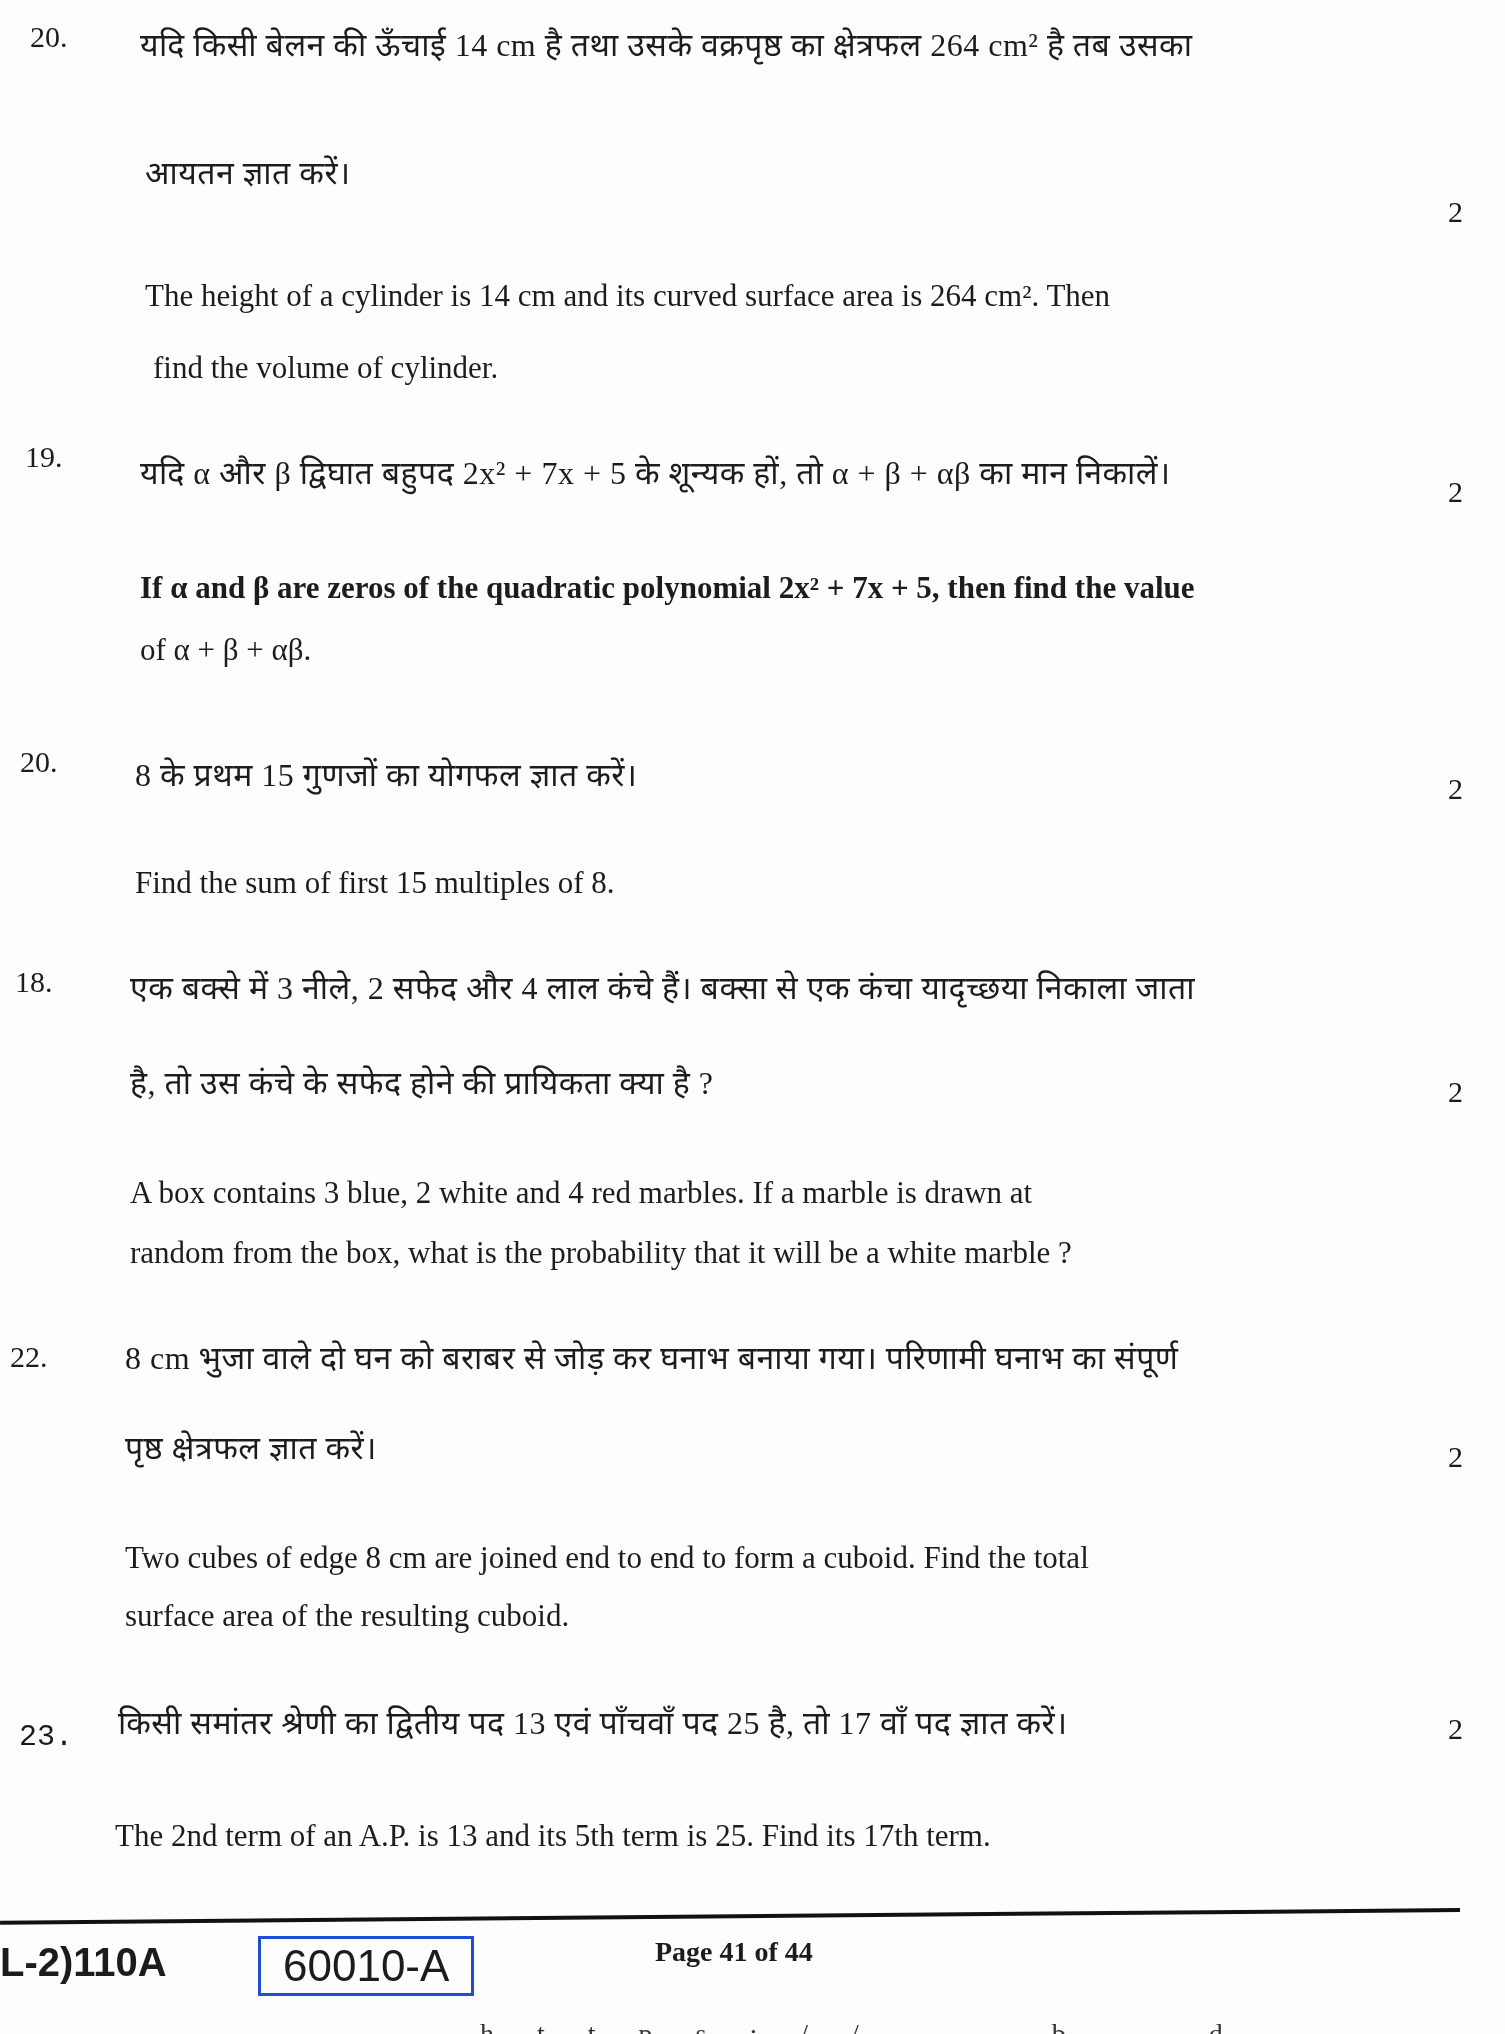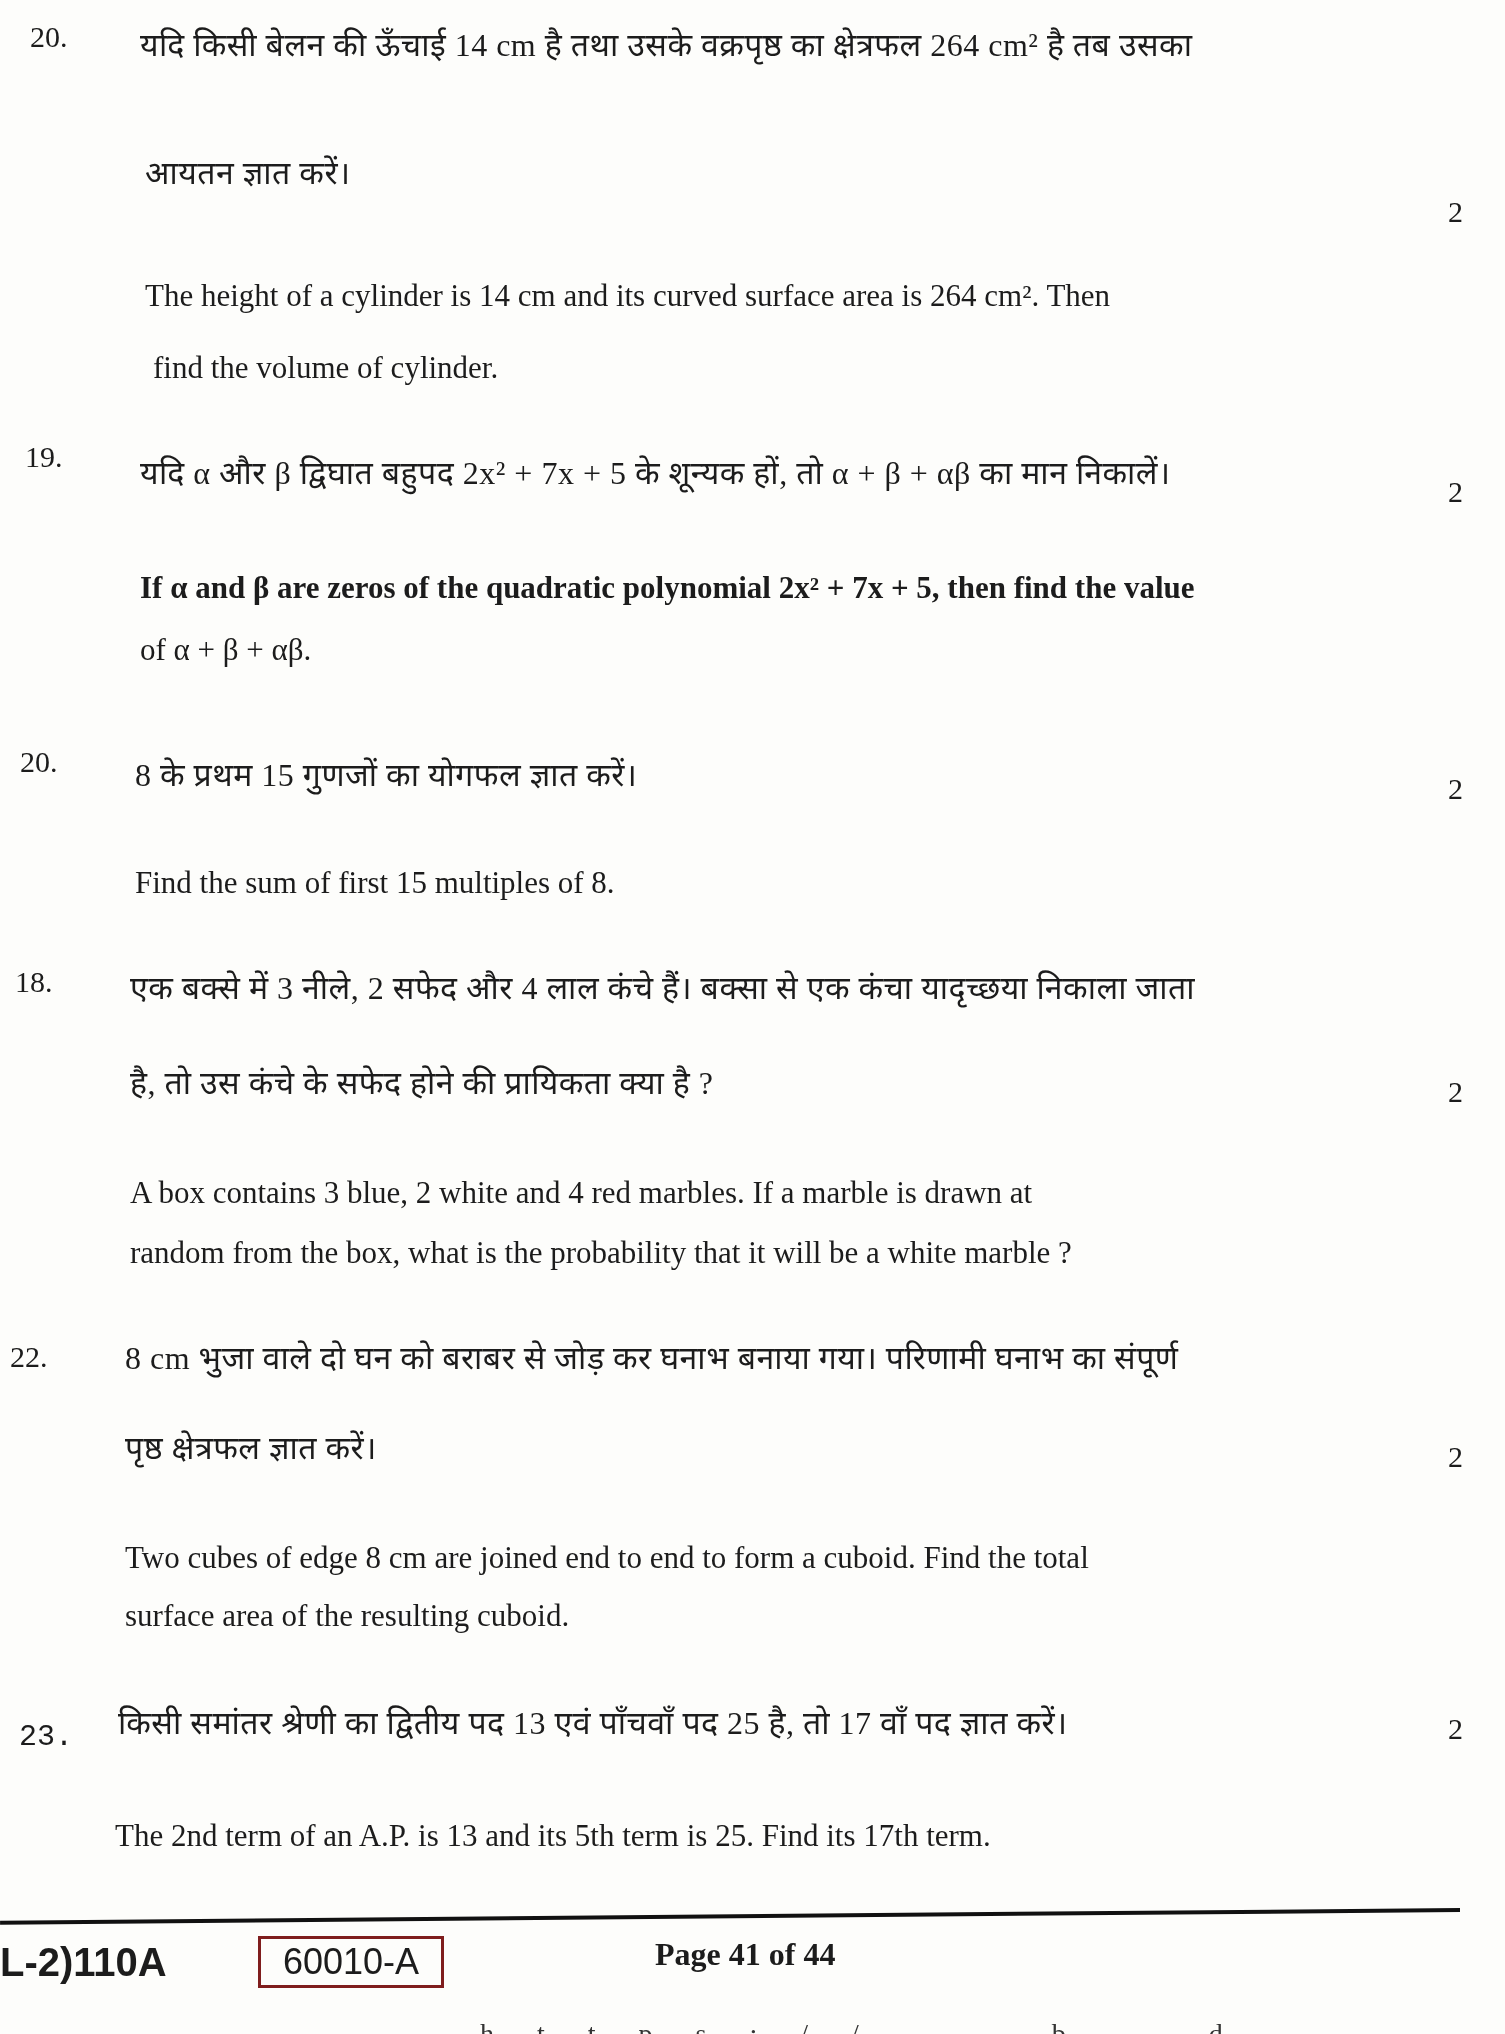--- a/index.html
+++ b/index.html
@@ -7,22 +7,22 @@
     width:1505px; height:2034px; background:#fdfdfb; position:relative; overflow:hidden;
     font-family:"Liberation Serif", "DejaVu Serif", serif; color:#1c1c1c;
   }
   .q { position:absolute; left:0; width:1505px; }
   .qnum { position:absolute; font-size:30px; }
   .hi { position:absolute; font-size:32px; letter-spacing:0.5px; white-space:nowrap; }
   .en { position:absolute; font-size:31px; white-space:nowrap; }
   .marks { position:absolute; right:42px; font-size:30px; }
   .rule { position:absolute; left:0; top:1908px; width:1460px; height:4px; background:#111; transform:rotate(-0.5deg); transform-origin:right; }
   .footer-code { position:absolute; left:0; top:1940px; font-family:"Liberation Sans", sans-serif; font-weight:bold; font-size:40px; }
-  .footer-box { position:absolute; left:258px; top:1936px; border:3px solid #7f1d1d; padding:2px 22px; font-family:"Liberation Sans", sans-serif; font-size:36px; }
-  .footer-page { position:absolute; left:655px; top:1936px; font-weight:bold; font-size:32px; }
+  .footer-box { position:absolute; left:258px; top:1936px; border:3px solid #1d4ed8; padding:2px 22px; font-family:"Liberation Sans", sans-serif; font-size:44px; }
+  .footer-page { position:absolute; left:655px; top:1936px; font-weight:bold; font-size:28px; }
   .cut { position:absolute; left:480px; top:2018px; font-size:28px; color:#333; letter-spacing:18px; }
 </style>
 </head>
 <body>
 
 <div class="q">
   <span class="qnum" style="left:30px;top:20px;">20.</span>
   <span class="hi" style="left:140px;top:22px;">यदि किसी बेलन की ऊँचाई 14 cm है तथा उसके वक्रपृष्ठ का क्षेत्रफल 264 cm² है तब उसका</span>
   <span class="hi" style="left:145px;top:150px;">आयतन ज्ञात करें।</span>
   <span class="marks" style="top:195px;">2</span>

